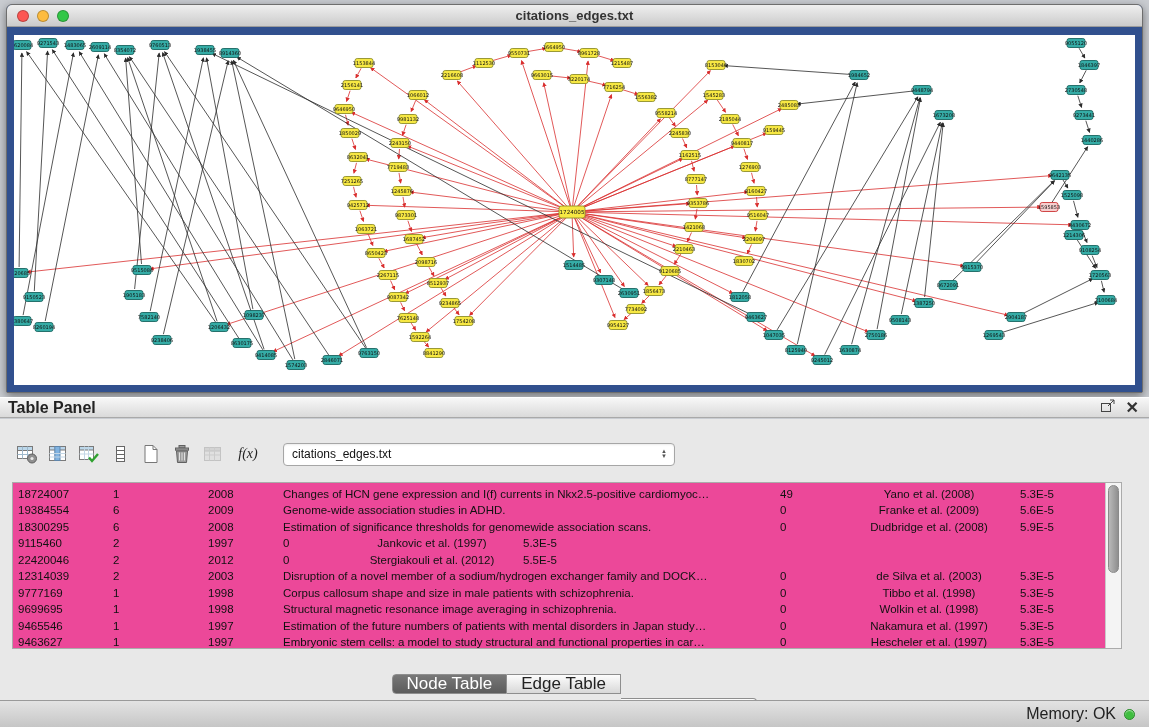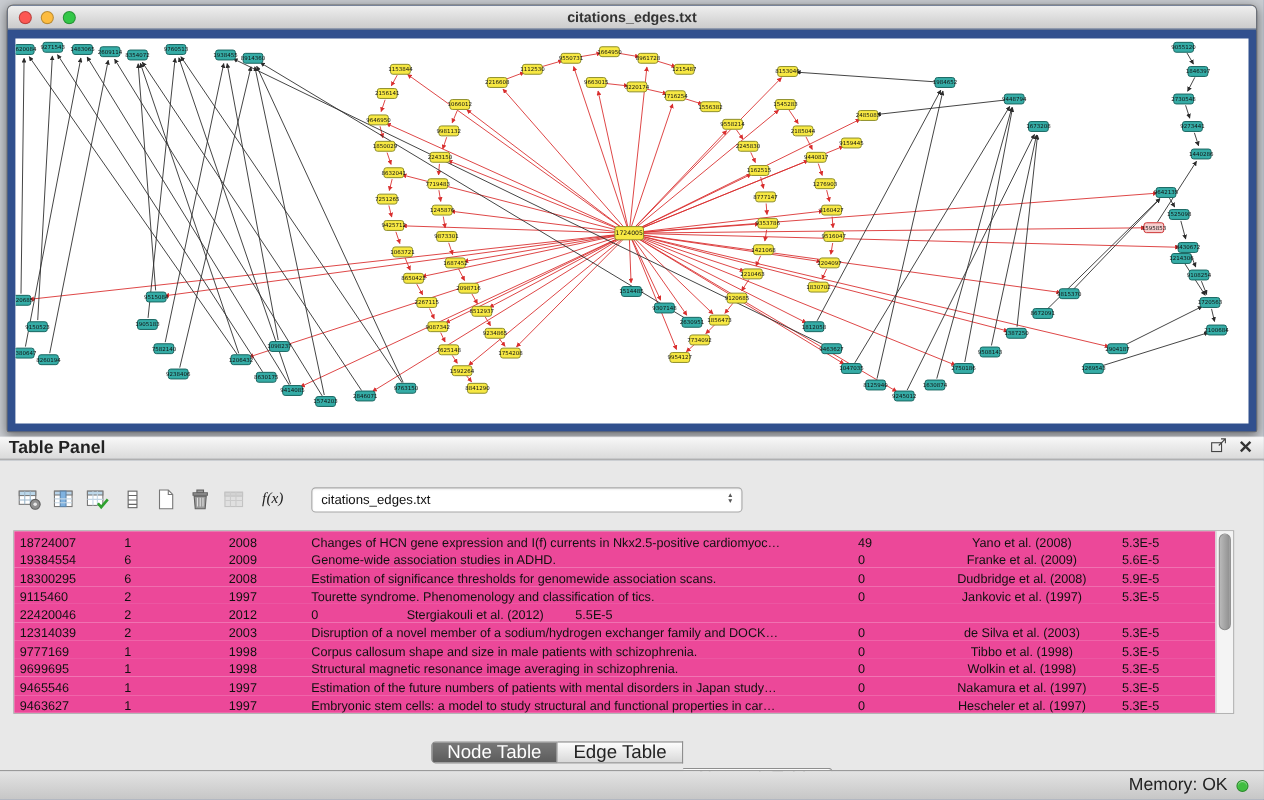--- a/index.html
+++ b/index.html
@@ -802,21 +802,20 @@
             <div class="td c2">2008</div>
             <div class="td c3">Estimation of significance thresholds for genomewide association scans.</div>
             <div class="td c4">0</div>
             <div class="td c5 ac">Dudbridge et al. (2008)</div>
             <div class="td c6">5.9E-5</div>
           </div>
           <div class="tr">
             <div class="td c0">9115460</div>
             <div class="td c1">2</div>
             <div class="td c2">1997</div>
-            <div class="td c3">Tourette syndrome. Phenomenology and classification of tics.</div>
             <div class="td c4">0</div>
             <div class="td c5 ac">Jankovic et al. (1997)</div>
             <div class="td c6">5.3E-5</div>
           </div>
           <div class="tr">
             <div class="td c0">22420046</div>
             <div class="td c1">2</div>
             <div class="td c2">2012</div>
             <div class="td c4">0</div>
             <div class="td c5 ac">Stergiakouli et al. (2012)</div>

